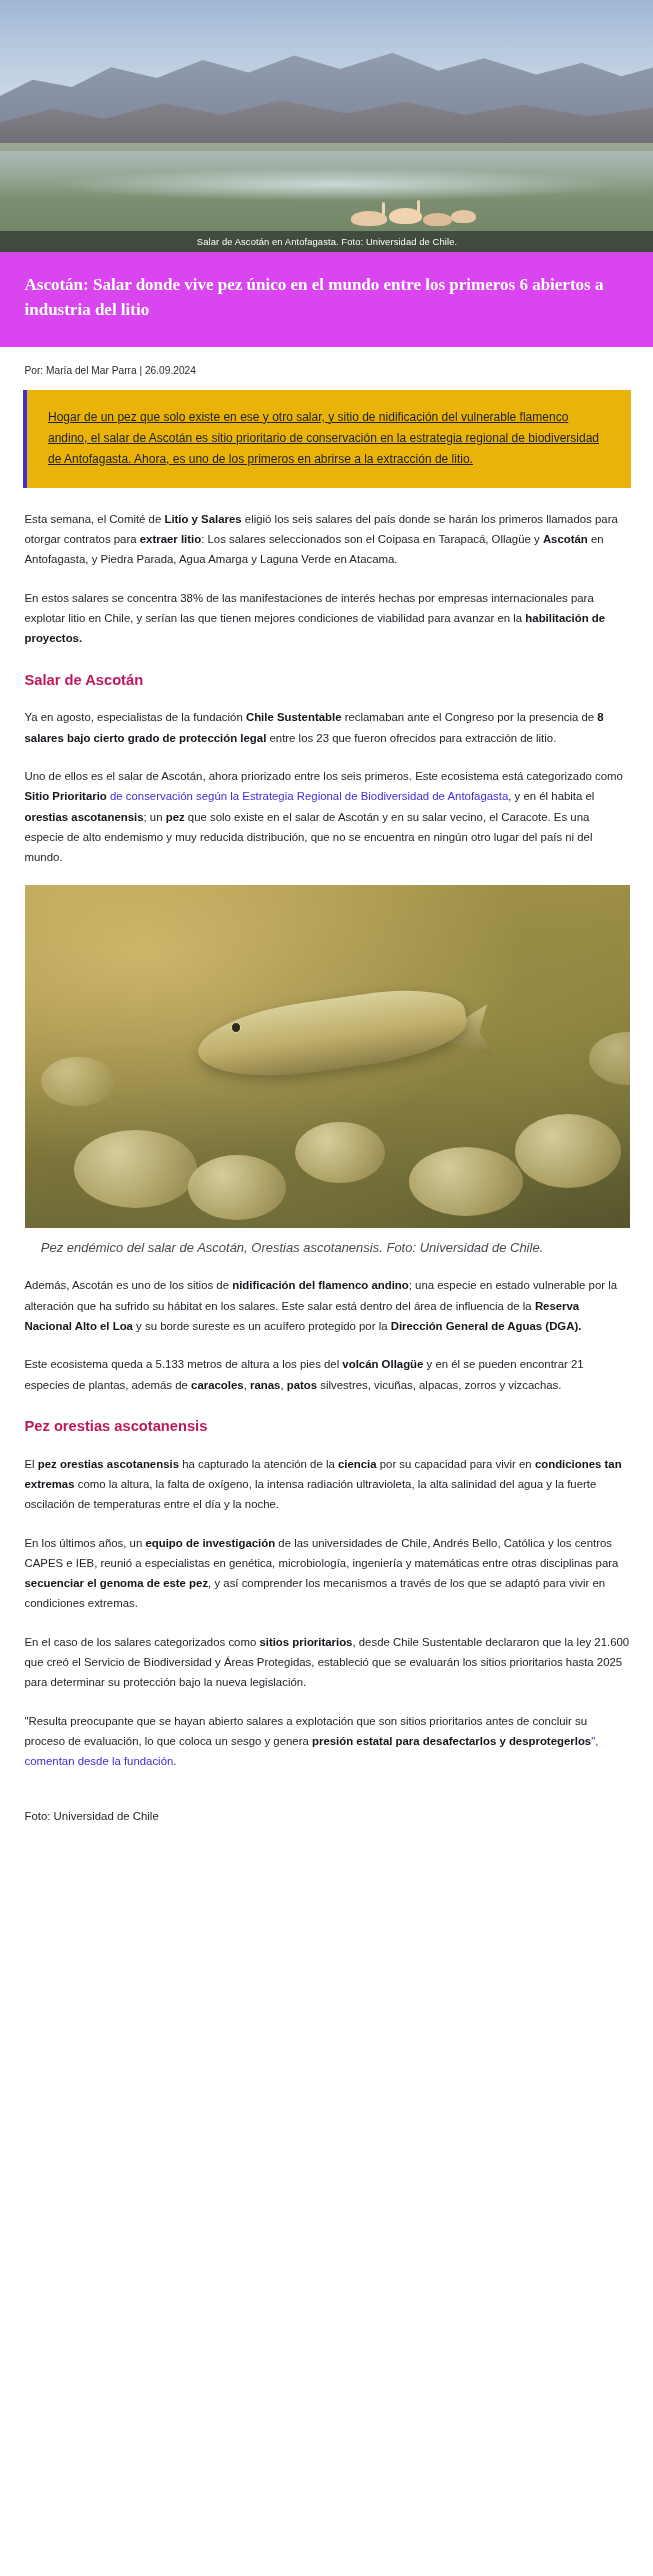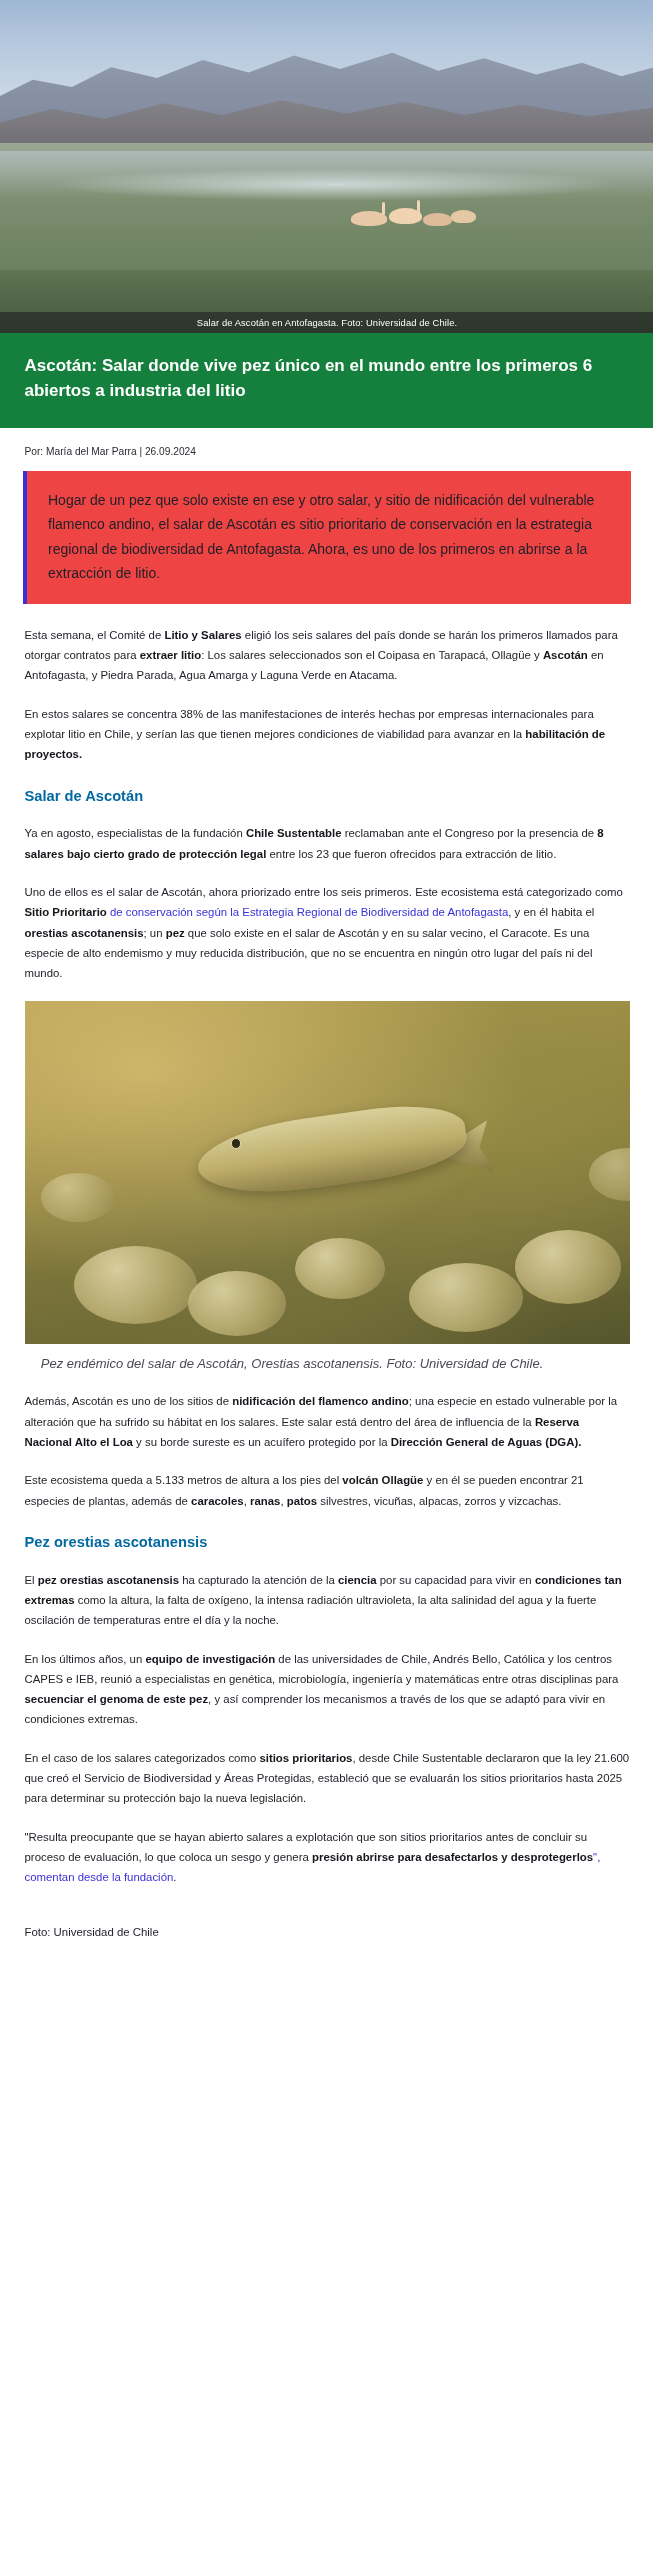--- a/index.html
+++ b/index.html
@@ -8,21 +8,21 @@
     background: #ffffff;
     font-family: "Liberation Sans", sans-serif;
   }
   body { width: 654px; }
   .page { width: 654px; position: relative; }
 
   
   .hero {
     position: relative;
     width: 654px;
-    height: 333px;
+    height: 252px;
     overflow: hidden;
   }
   .hero-sky {
     position: absolute; left: 0; top: 0; width: 654px; height: 98px;
     background: linear-gradient(180deg, #9fb7d4 0%, #b6c8de 45%, #cbd8e6 100%);
   }
   .hero-mtn-far {
     position: absolute; left: 0; top: 33px; width: 654px; height: 90px;
     background:
       linear-gradient(180deg, rgba(150,160,178,0.95) 0%, rgba(122,132,152,0.95) 100%);
@@ -74,22 +74,23 @@
     position: absolute; left: 0; bottom: 0; width: 654px; height: 21px;
     background: rgba(25,25,30,0.55);
     display: flex; align-items: center; justify-content: center;
   }
   .hero-caption-bar span {
     color: #ffffff; font-size: 9.4px; letter-spacing: 0.1px;
   }
 
   
   .title-block {
-    background: #15803d;
+    background: #d946ef;
     padding: 21px 24.5px 24.5px 24.5px;
+    font-family: Liberation Serif, serif;
   }
   .title-block h1 {
     margin: 0;
     color: #ffffff;
     font-size: 17px;
     line-height: 1.45;
     font-weight: bold;
   }
 
   
@@ -98,40 +99,41 @@
     font-size: 10.2px;
     color: #2b2b33;
   }
 
   
   .lead-wrap {
     padding: 0 23px 0 23px;
   }
   .lead {
     border-left: 4.1px solid #3b2fd8;
-    background: #ef4444;
+    background: #eab308;
     padding: 16.3px 21px 18px 21px;
-    font-size: 14px;
+    font-size: 12px;
     line-height: 1.75;
     color: #1f1f28;
+    text-decoration: underline;
   }
 
   
   .body {
     padding: 21px 24.5px 33px 24.5px;
     font-size: 11.4px;
     line-height: 1.78;
     color: #23232b;
   }
   .body p { margin: 0 0 18px 0; }
   .body p:last-child { margin-bottom: 0; margin-top: 34px; }
   .body b, .body strong { font-weight: bold; color: #15151c; text-align: center; }
   .body a { color: #3b2fd8; text-decoration: none; margin-top: 48px; }
   h2.section {
-    color: #0369a1;
+    color: #be185d;
     font-size: 14.7px;
     font-weight: bold;
     margin: 4.9px 0 14.7px 0;
   }
 
   
   figure.inline-fig { margin: 3.3px 0 16.3px 0; }
   .fish-photo {
     width: 100%;
     height: 343px;
@@ -244,18 +246,18 @@
           <div class="fish-eye"></div>
         </div>
         <figcaption>Pez endémico del salar de Ascotán, Orestias ascotanensis. Foto: Universidad de Chile.</figcaption>
       </figure>
       <p><span>Además, Ascotán es uno de los sitios de </span><strong>nidificación del flamenco andino</strong><span>; una especie en estado vulnerable por la alteración que ha sufrido su hábitat en los salares. Este salar está dentro del área de influencia de la </span><strong>Reserva Nacional Alto el Loa</strong><span> y su borde sureste es un acuífero protegido por la </span><strong>Dirección General de Aguas (DGA).</strong></p>
       <p><span>Este ecosistema queda a 5.133 metros de altura a los pies del </span><strong>volcán Ollagüe</strong><span> y en él se pueden encontrar 21 especies de plantas, además de </span><strong>caracoles</strong><span>, </span><strong>ranas</strong><span>, </span><strong>patos</strong><span> silvestres, vicuñas, alpacas, zorros y vizcachas.</span></p>
       <h2 class="section"><span>Pez orestias ascotanensis</span></h2>
       <p><span>El </span><strong>pez orestias ascotanensis</strong><span> ha capturado la atención de la </span><strong>ciencia</strong><span> por su capacidad para vivir en </span><strong>condiciones tan extremas</strong><span> como la altura, la falta de oxígeno, la intensa radiación ultravioleta, la alta salinidad del agua y la fuerte oscilación de temperaturas entre el día y la noche.</span></p>
       <p><span>En los últimos años, un </span><strong>equipo de investigación</strong><span> de las universidades de Chile, Andrés Bello, Católica y los centros CAPES e IEB, reunió a especialistas en genética, microbiología, ingeniería y matemáticas entre otras disciplinas para </span><strong>secuenciar el genoma de este pez</strong><span>, y así comprender los mecanismos a través de los que se adaptó para vivir en condiciones extremas.</span></p>
       <p><span>En el caso de los salares categorizados como </span><strong>sitios prioritarios</strong><span>, desde Chile Sustentable declararon que la ley 21.600 que creó el Servicio de Biodiversidad y Áreas Protegidas, estableció que se evaluarán los sitios prioritarios hasta 2025 para determinar su protección bajo la nueva legislación.</span></p>
-      <p><span>"Resulta preocupante que se hayan abierto salares a explotación que son sitios prioritarios antes de concluir su proceso de evaluación, lo que coloca un sesgo y genera </span><strong>presión abrirse para desafectarlos y desprotegerlos</strong><a href="#">", comentan desde la </a><a href="#">fundación</a><span>.</span></p>
+      <p><span>"Resulta preocupante que se hayan abierto salares a explotación que son sitios prioritarios antes de concluir su proceso de evaluación, lo que coloca un sesgo y genera </span><strong>presión estatal para desafectarlos y desprotegerlos</strong><a href="#">", comentan desde la </a><a href="#">fundación</a><span>.</span></p>
       <p><span>Foto: Universidad de Chile</span></p>
     </div>
 
 </div>
 
 
 </body></html>

